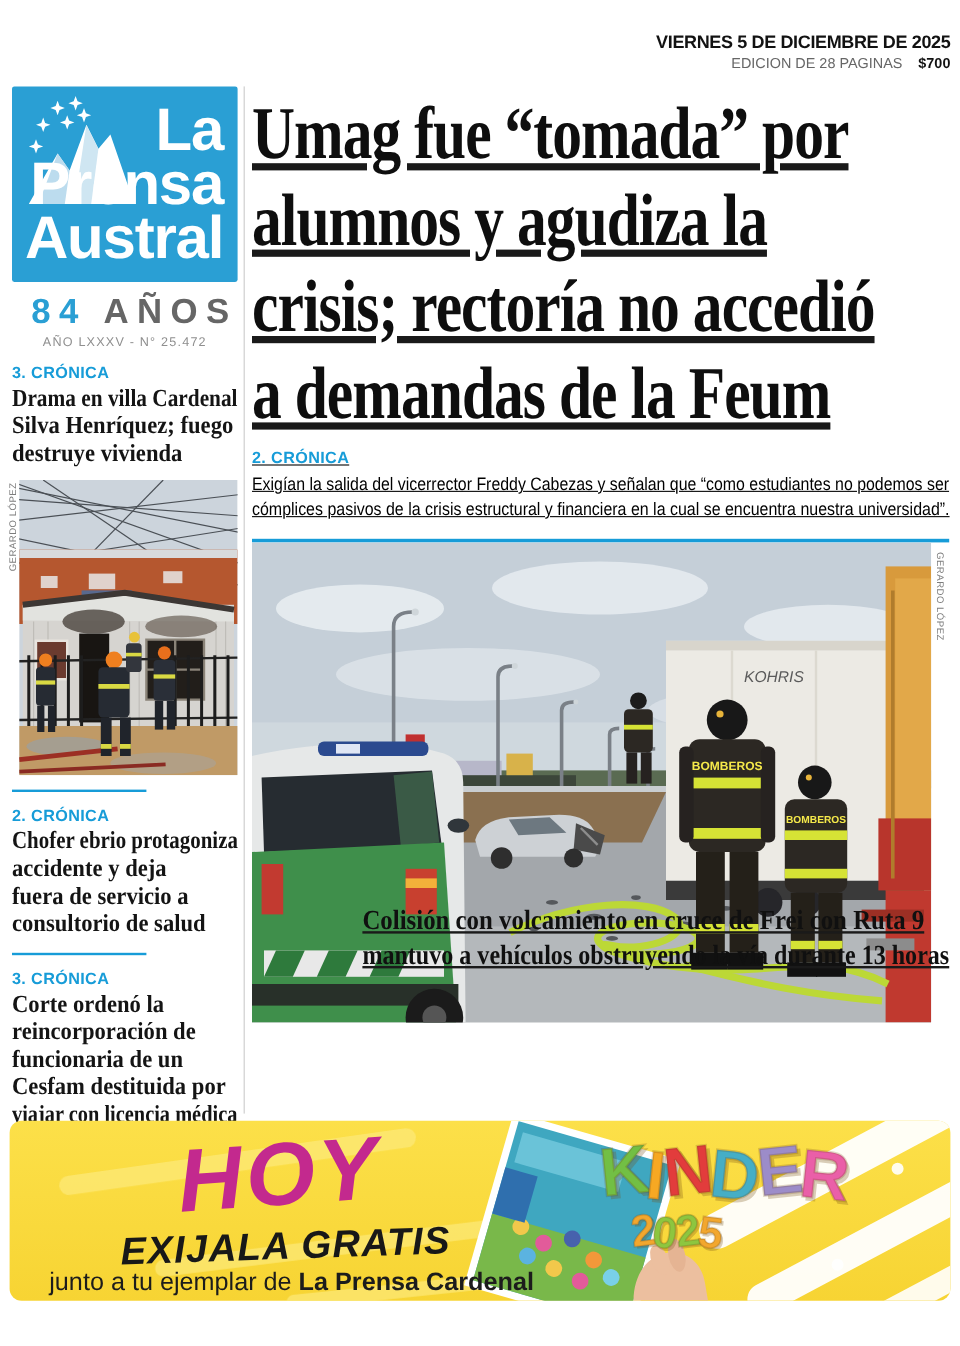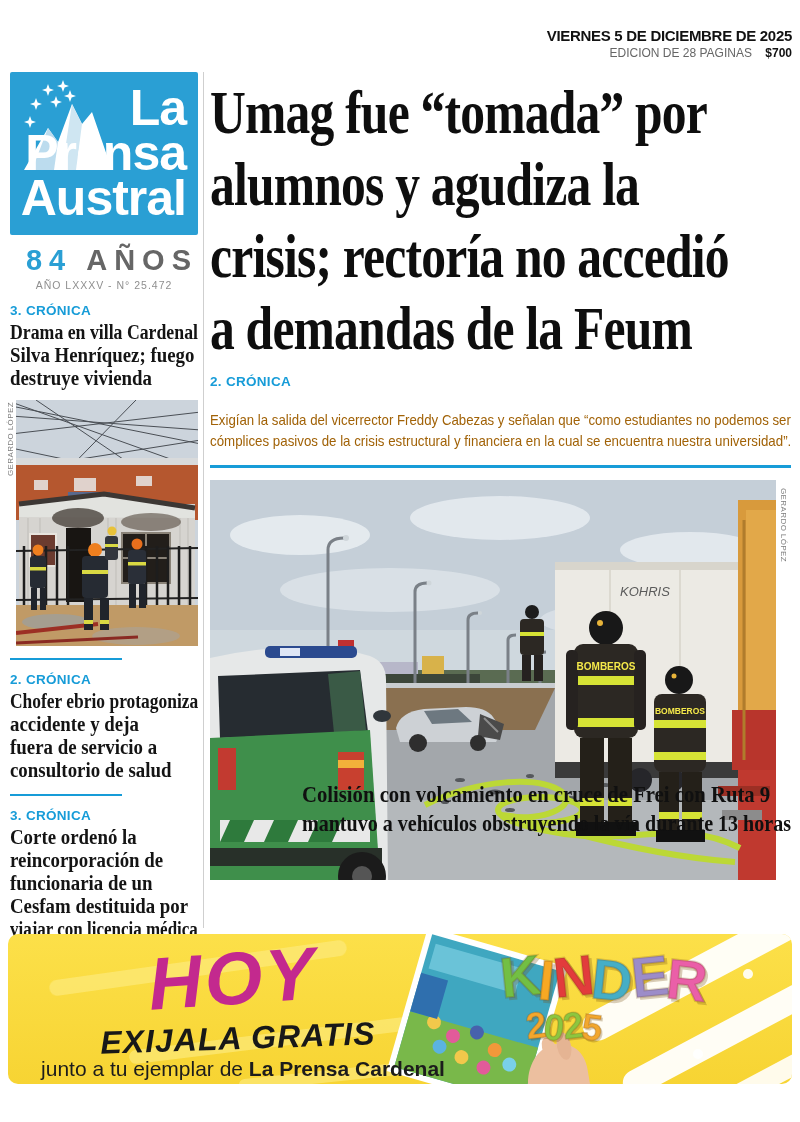--- a/index.html
+++ b/index.html
@@ -9,21 +9,21 @@
   .social{position:absolute;left:10px;top:34px;font-size:13.5px;font-weight:bold;color:#1a8fcb;}
   .social .lt{font-weight:normal;color:#6fb3d6;}
   .dateblock{position:absolute;right:8px;top:27px;text-align:right;}
   .date{font-size:15px;font-weight:bold;color:#121212;letter-spacing:-0.3px;}
   .edline{margin-top:2px;font-size:12px;color:#666;}
   .edline .price{color:#111;font-weight:bold;margin-left:10px;}
   
   .bodygrid{position:absolute;top:72px;left:10px;width:782px;display:flex;}
   .leftcol{width:188px;flex:0 0 188px;}
   .vdiv{width:1px;background:#cfcfcf;margin:0 6px 0 5px;height:856px;}
-  .maincol{flex:1;min-width:0;}
+  .maincol{flex:1;min-width:0;text-decoration:underline;}
   
   .logobox{position:relative;width:188px;height:163px;background:#2a9fd4;border-radius:2px;
            overflow:hidden;}
   .logoart{position:absolute;left:8px;top:6px;}
   .logotext{position:absolute;right:12px;top:14px;text-align:right;color:#fff;
             font-weight:bold;font-size:50px;line-height:45px;letter-spacing:-1px;}
   .years{margin-top:9px;text-align:right;font-weight:bold;font-size:29px;letter-spacing:7px;color:#666;}
   .years .num{color:#2a9fd4;}
   .edsmall{margin-top:2px;text-align:center;font-size:10.5px;color:#8f8f8f;letter-spacing:1px;}
   
@@ -34,24 +34,24 @@
   .bluediv{height:2px;background:#179cd8;width:112px;margin-top:12px;}
   .photo1wrap{position:relative;margin-top:10px;margin-left:6px;width:182px;height:246px;}
   .credit{position:absolute;font-size:8px;color:#7d7d7d;letter-spacing:.4px;white-space:nowrap;}
   .creditL{left:-10px;top:2px;writing-mode:vertical-rl;transform:rotate(180deg);}
   .creditR{right:-12px;top:8px;writing-mode:vertical-rl;}
   
   .headline{margin-top:4px;width:581px;}
   .hline{font-family:"Liberation Serif",serif;font-weight:bold;font-size:62px;line-height:72px;
          color:#0e0e0e;letter-spacing:-1px;}
   .mlabel{margin-top:10px;font-size:13.5px;font-weight:bold;color:#179cd8;letter-spacing:.3px;}
-  .deck{margin-top:20px;width:581px;color:#a16207;}
+  .deck{margin-top:4px;width:581px;color:#000000;}
   .dline{font-size:15px;line-height:21px;}
   .bluerule{margin-top:14px;height:3px;background:#179cd8;width:581px;}
-  .photo2row{position:relative;margin-top:12px;width:566px;height:292px;text-align:right;}
+  .photo2row{position:relative;width:566px;height:292px;text-align:right;}
   .captionrow{margin-top:8px;display:flex;width:581px;}
   .caplabel{flex:0 0 92px;padding-top:7px;font-size:13px;font-weight:bold;color:#179cd8;}
   .caplines{flex:1;min-width:0;}
   .capline{font-family:"Liberation Serif",serif;font-weight:bold;font-size:23px;line-height:29px;color:#101010;}
   
   .ad{position:absolute;left:8px;top:934px;width:784px;height:150px;border-radius:10px;overflow:hidden;
       background:linear-gradient(180deg,#fce049,#f7d433);}
   .adbg{position:absolute;inset:0;}
   .adleft{position:absolute;left:0;top:0;width:450px;height:100%;}
   .hoy{position:absolute;left:60px;top:2px;width:330px;text-align:center;color:#c3298e;

